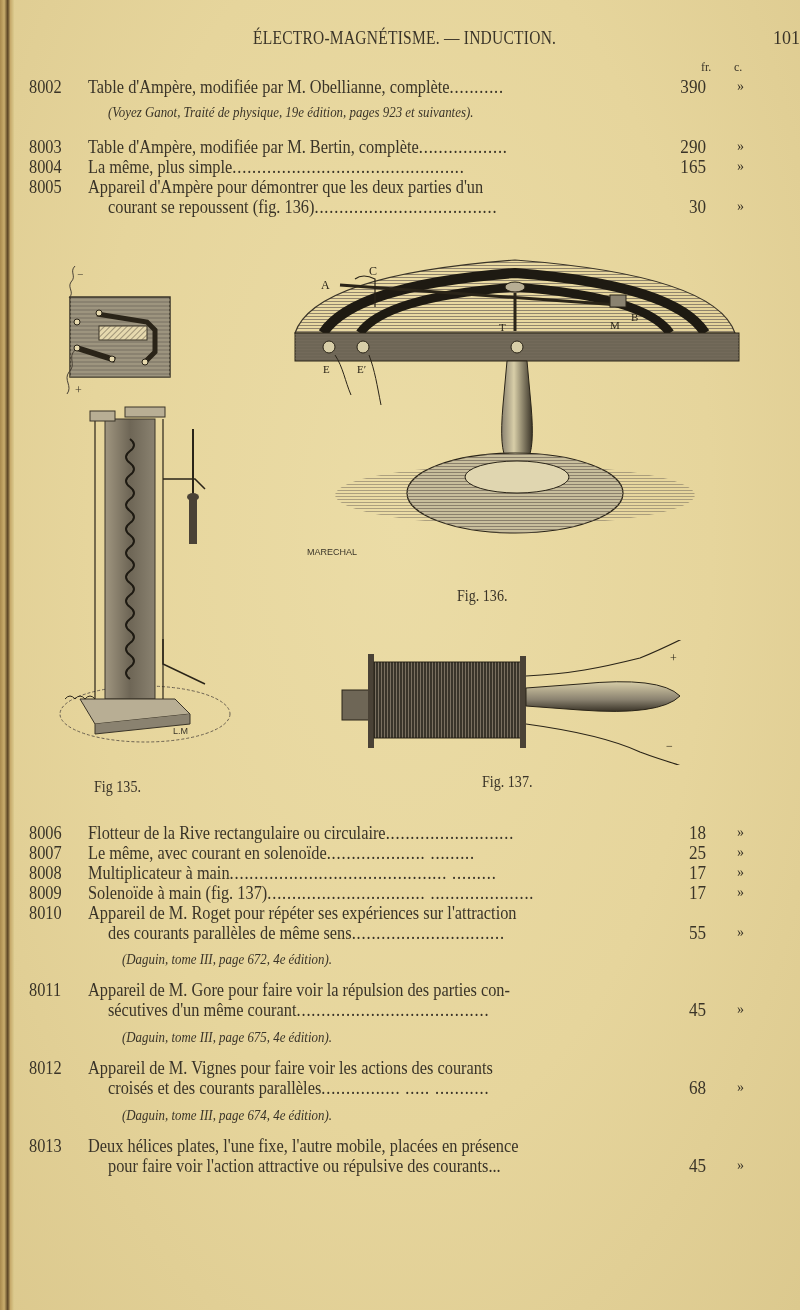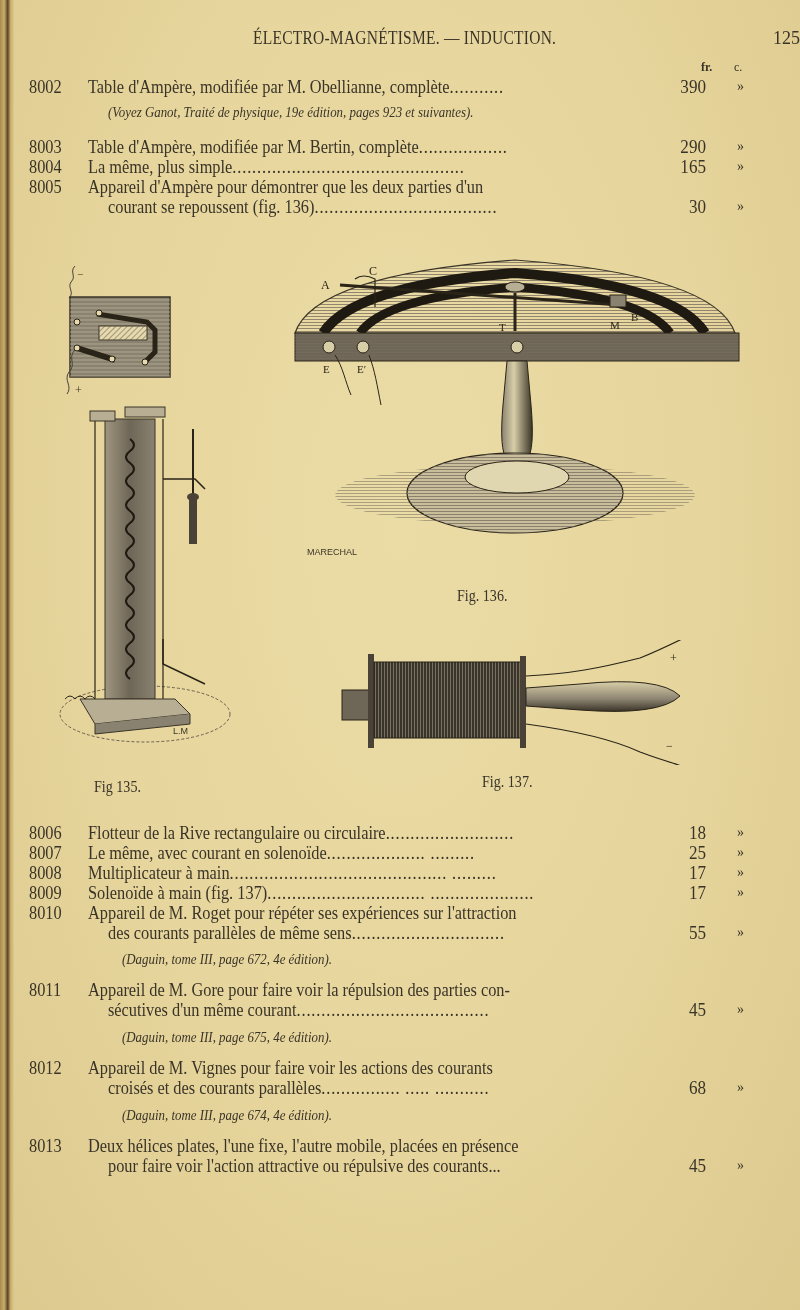--- a/index.html
+++ b/index.html
@@ -15,21 +15,21 @@
     }
     .running-head {
       position: absolute; top: 28px; left: 0; width: 800px; height: 26px; margin-left: 43px;
     }
     .running-title {
       position: absolute; left: 210px; top: 0; font-size: 18px; letter-spacing: 0.3px;
       transform: scaleX(0.86); transform-origin: left top;
     }
     .page-number { position: absolute; left: 730px; top: 0; font-size: 18px; }
     .col-head { position: absolute; top: 60px; font-size: 12px; }
-    .col-fr { left: 701px; font-weight: bold; }
+    .col-fr { left: 701px; }
     .col-c { left: 734px; }
 
     .entry { position: absolute; left: 0; width: 800px; font-size: 19px; line-height: 20px; }
     .entry .num { position: absolute; left: 29px; transform: scaleX(0.86); transform-origin: left top; }
     .entry .desc { position: absolute; left: 88px; width: 580px; transform: scaleX(0.86); transform-origin: left top; white-space: nowrap; }
     .entry .desc2 { position: absolute; left: 108px; transform: scaleX(0.86); transform-origin: left top; white-space: nowrap; }
     .leader { letter-spacing: 1px; }
     .price { position: absolute; left: 676px; width: 30px; text-align: right; transform: scaleX(0.9); transform-origin: right top; }
     .cent { position: absolute; left: 737px; font-size: 14px; }
 
@@ -42,21 +42,21 @@
     .figure { position: absolute; }
     svg { display: block; }
   </style>
 </head>
 <body>
 
 <div class="spine"></div>
 
 <div class="running-head">
   <span class="running-title">ÉLECTRO-MAGNÉTISME. — INDUCTION.</span>
-  <span class="page-number">125</span>
+  <span class="page-number">101</span>
 </div>
 <span class="col-head col-fr">fr.</span>
 <span class="col-head col-c">c.</span>
 
 <div class="entry" style="top:77px;">
   <span class="num">8002</span>
   <span class="desc"><span>Table d'Ampère, modifiée par M. Obellianne, complète</span><span class="leader">...........</span></span>
   <span class="price">390</span>
   <span class="cent">»</span>
 </div>

